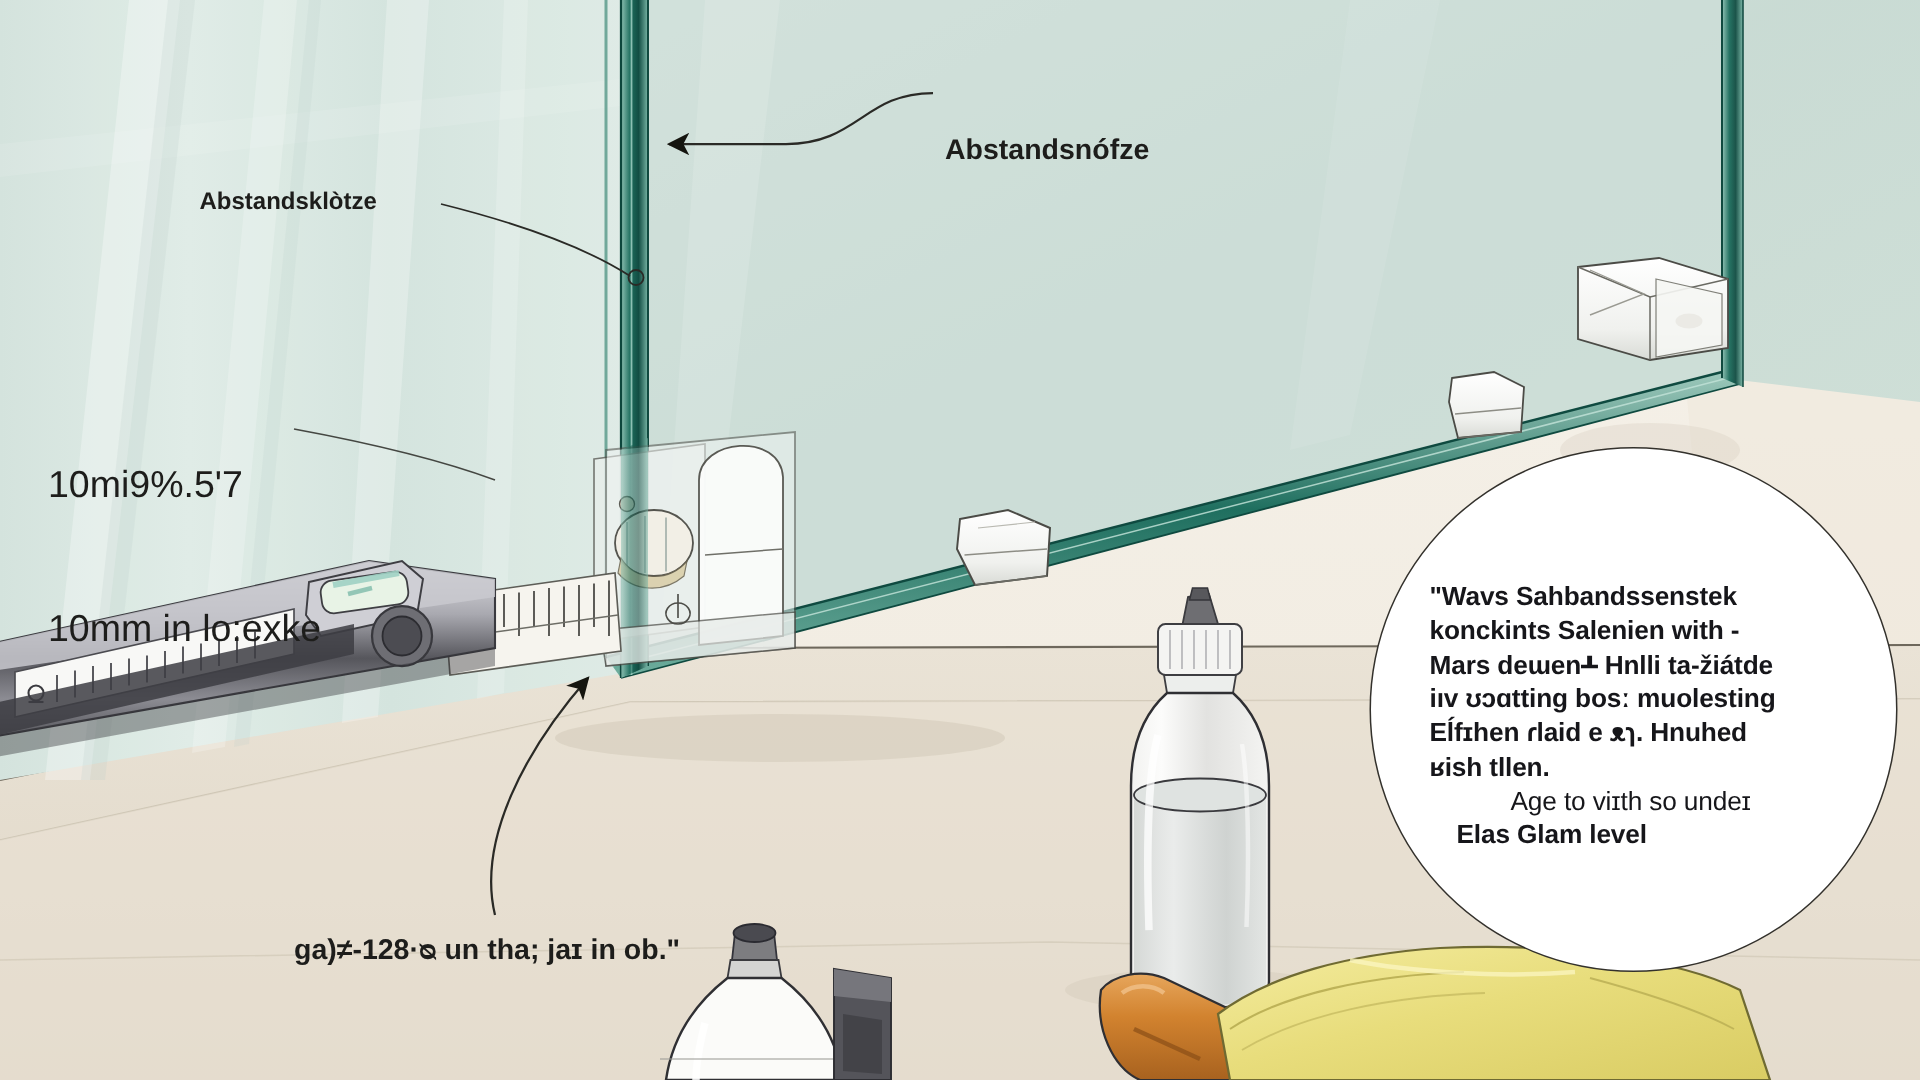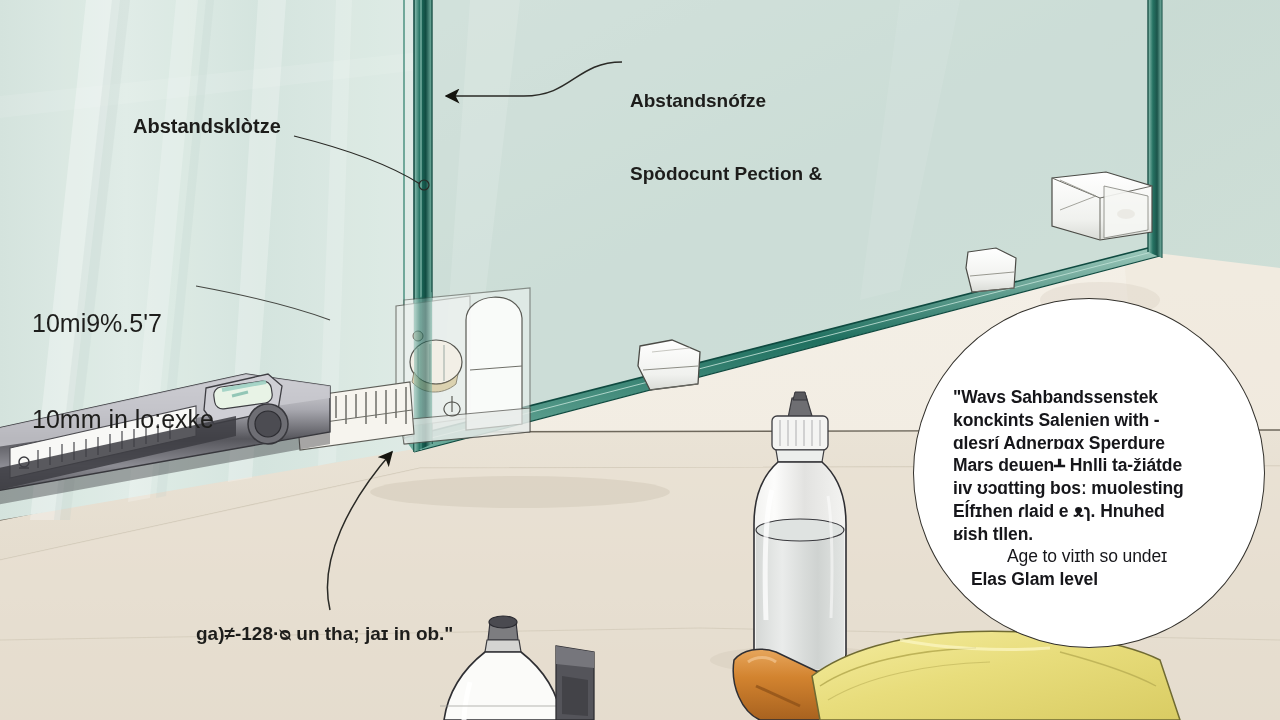--- a/index.html
+++ b/index.html
@@ -328,39 +328,37 @@
       <circle cx="424" cy="185" r="5" fill="none" stroke="#2a2a26" stroke-width="1.2"></circle>
 
       <path d="M196 286 C250 296, 292 306, 330 320" stroke-width="1.1" opacity="0.85"></path>
 
       <path d="M330 610 C318 560, 350 500, 392 452" marker-end="url(#arrowFilled)" stroke-width="1.5"></path>
     </g>
   </svg>
 
   <div class="txt lbl-bold" style="left:630px;top:40px;font-size:19px;line-height:1.28;">
     <div>Abstandsnófze</div>
-    <div>Spòdocunt Pection &amp;</div>
   </div>
 
-  <div class="txt lbl-bold" style="left:133px;top:115px;font-size:20px;">Abstandsklòtze</div>
+  <div class="txt lbl-bold" style="left:133px;top:126px;font-size:16px;">Abstandsklòtze</div>
 
   <div class="txt meas" style="left:32px;top:243px;font-size:25px;">
     <div>10mi9%.5'7</div>
     <div>10mm in lo:exke</div>
   </div>
 
   <div class="txt cap" style="left:196px;top:570px;font-size:19px;">
     <div>ga)≠-128·ᴓ un tha; jaɪ in ob."</div>
   </div>
 
   <div class="callout-circle" style="left:913px;top:298px;width:352px;height:350px;"></div>
   <div class="callout-text" style="left:953px;top:386px;width:300px;font-size:17.5px;">
     <div>"Wavs Sahbandssenstek</div>
     <div>konckints Salenien with -</div>
-    <div>ɑlesrí Adnerɒɑx Sperdure</div>
     <div>Mars deɯenᚆ Hnlli ta-žiátde</div>
     <div>iıv ʊɔɑtting bosː muolesting</div>
     <div>Eĺfɪhen ɾlaid e ᴥɿ. Hnuhed</div>
     <div>ʁish tllen.</div>
     <div class="indent">Age to viɪth so undeɪ</div>
     <div style="padding-left:18px;">Elas Glam level</div>
   </div>
 
 </div>
 

